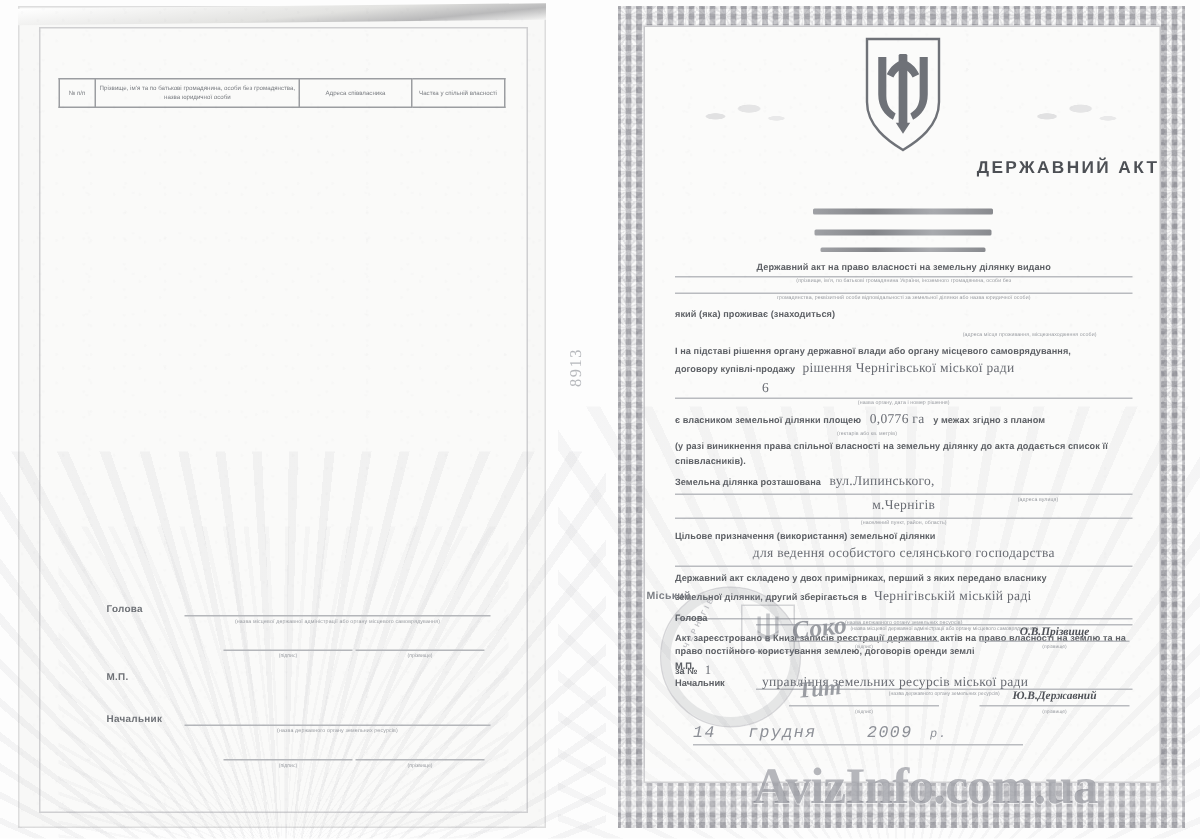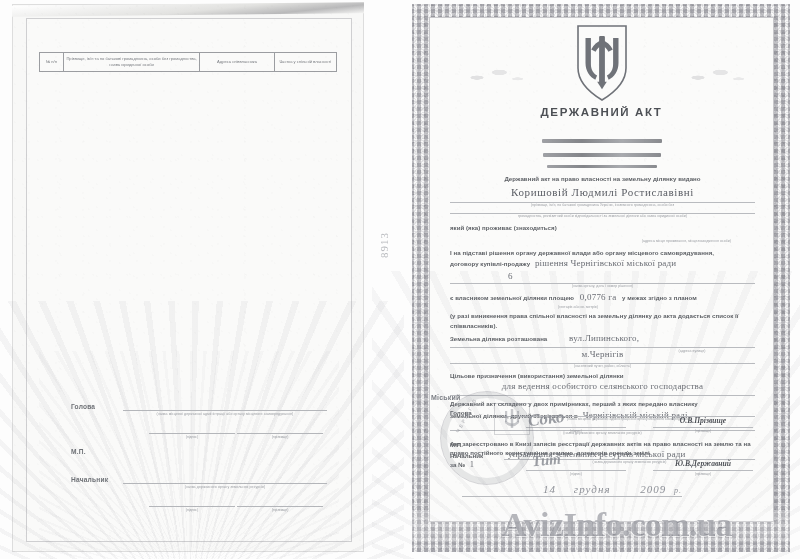--- a/index.html
+++ b/index.html
@@ -160,21 +160,21 @@
     position:absolute;top:44px;width:70px;height:26px;opacity:.5;
     background:
       radial-gradient(ellipse at 30% 60%, rgba(130,130,138,.42) 0 6px, transparent 7px),
       radial-gradient(ellipse at 62% 40%, rgba(130,130,138,.36) 0 7px, transparent 8px),
       radial-gradient(ellipse at 88% 65%, rgba(130,130,138,.30) 0 5px, transparent 6px);
   }
   .orn-left{left:26px;}
   .orn-right{right:26px;}
 
   .doc-title{
-    position:absolute;left:0;right:0;top:88px;text-align:center;
+    position:absolute;left:0;right:0;top:88px;text-align:right;
     font-size:11.5px;font-weight:700;letter-spacing:1.6px;color:#4d5055;
   }
   .doc-subtitle{
     position:absolute;left:0;right:0;top:104px;text-align:center;
     font-size:10px;font-weight:700;letter-spacing:.25px;color:#4d5055;
   }
   .redact-bar{
     position:absolute;left:50%;transform:translateX(-50%);
     background:linear-gradient(90deg,#8f9196,#6e7075,#9a9ca1,#74767b);
     height:4px;border-radius:1px;opacity:.85;
@@ -238,22 +238,22 @@
   #scribble-2{left:82px;font-size:15px;transform:rotate(-5deg);}
 
   #mayor-note{
     position:absolute;left:1px;bottom:120px;font-size:7px;font-weight:700;
     color:#7b7e84;letter-spacing:.2px;
   }
 
   
   #date-line{
     position:absolute;left:32px;bottom:22px;width:220px;height:16px;
-    font-family:Liberation Serif, serif;font-size:11px;color:#8d9097;
-    font-style:italic;letter-spacing:1px;text-align:right;
+    font-family:Liberation Mono, monospace;font-size:11px;color:#8d9097;
+    font-style:italic;letter-spacing:1px;
   }
   #date-line .dl-rule{
     position:absolute;left:0;right:0;bottom:2px;border-bottom:.8px solid #b9bbbf;
   }
 
   
   #official-seal{
     position:absolute;left:10px;bottom:36px;width:92px;height:92px;
     border-radius:50%;
     border:1.4px solid rgba(120,122,132,.38);
@@ -373,21 +373,20 @@
 
       <div class="redact-bar" id="redact-1"></div>
       <div class="redact-bar" id="redact-2"></div>
       <div class="redact-bar" id="redact-3"></div>
 
       <div class="body">
 
         <div class="ln" style="text-align:center">Державний акт на право власності на земельну ділянку видано</div>
 
         <div class="ln">
-          <span class="hw hw-name">Коришовій Людмилі Ростиславівні</span>
           <span class="rule"></span>
           <span class="cap">(прізвище, ім'я, по батькові громадянина України, іноземного громадянина, особи без</span>
         </div>
 
         <div class="ln" style="margin-top:4px">
           <span class="rule"></span>
           <span class="cap">громадянства, реквізитний особи відповідальності за земельної ділянки або назва юридичної особи)</span>
         </div>
 
         <div class="ln" style="margin-top:4px">
@@ -412,21 +411,21 @@
           <span>є власником земельної ділянки площею</span>
           <span class="hw hw-big" style="margin:0 4px">0,0776 га</span>
           <span>у межах згідно з планом</span>
           <span class="cap" style="text-align:left;padding-left:108px">(гектарів або кв. метрів)</span>
         </div>
 
         <div class="ln" style="margin-top:1px;line-height:1.5">(у разі виникнення права спільної власності на земельну ділянку до акта додається список її співвласників).</div>
 
         <div class="ln" style="margin-top:2px">
           <span>Земельна ділянка розташована</span>
-          <span class="hw hw-big" style="margin-left:20px">вул.Липинського,</span>
+          <span class="hw hw-big" style="margin-left:4px">вул.Липинського,</span>
           <span class="rule"></span>
           <div style="position:relative;text-align:center">
             <span class="hw hw-big">м.Чернігів</span>
             <span class="cap" style="position:absolute;right:28px;top:1px;width:70px">(адреса вулиця)</span>
           </div>
           <span class="rule"></span>
           <span class="cap">(населений пункт, район, область)</span>
         </div>
 
         <div class="ln" style="margin-top:2px">

